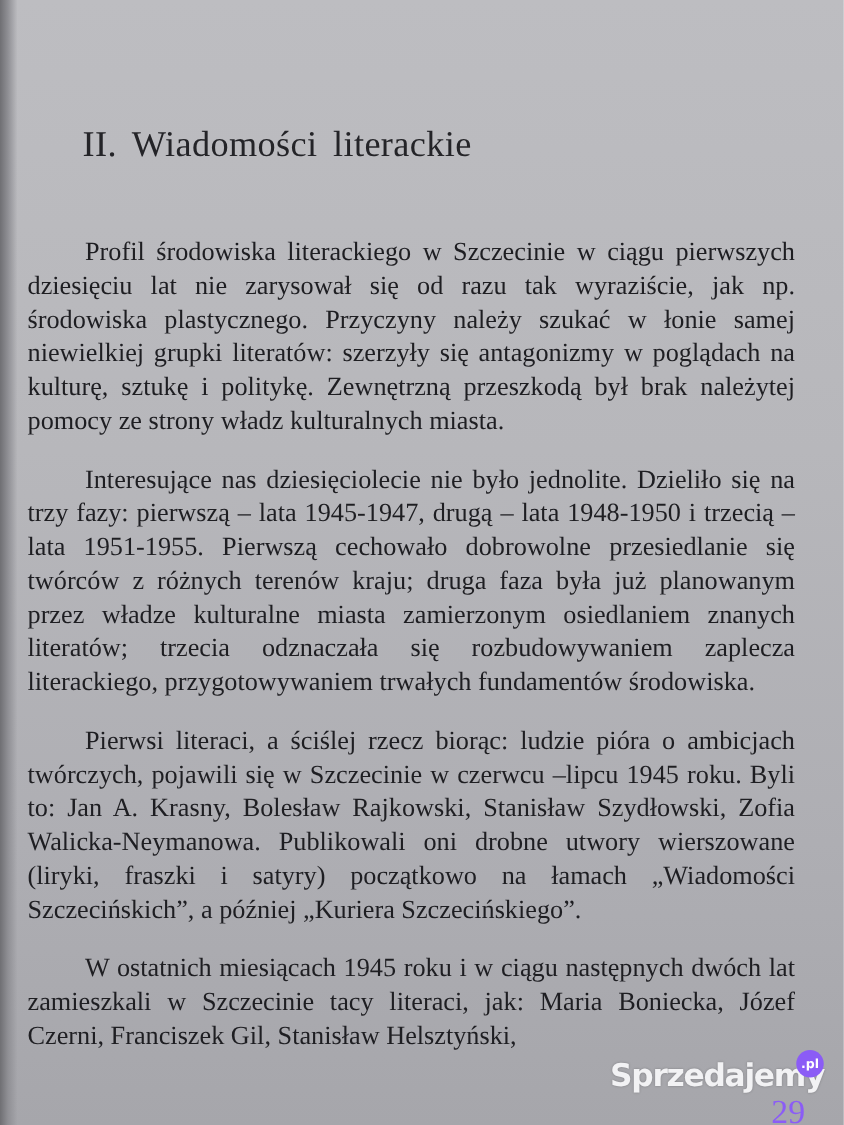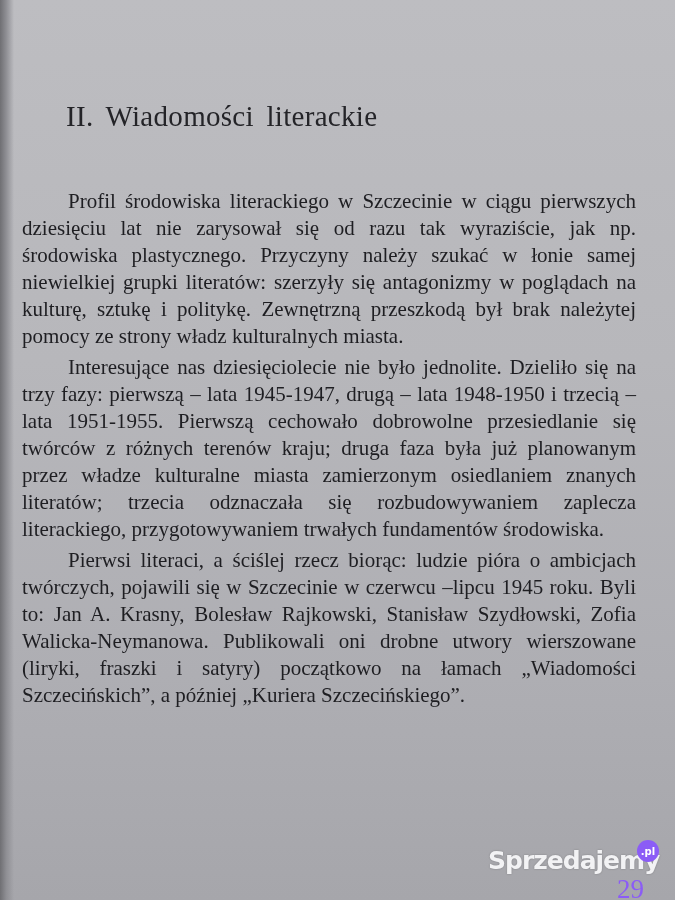--- a/index.html
+++ b/index.html
@@ -24,21 +24,21 @@
     font-size: 29px; letter-spacing: 0.3px; color: #242428;
     word-spacing: 5px;
   }
   .body-text {
     position: absolute; left: 22px; top: 188px; width: 614px;
     font-family: "Liberation Serif", "DejaVu Serif", serif;
     font-size: 21px; line-height: 27px; text-align: justify;
     color: #1e1e22;
   }
   .body-text p { margin: 0; text-indent: 46px; }
-  .body-text p + p { margin-top: 4px; }
+  .body-text p + p { margin-top: 20px; }
   .watermark {
     position: absolute; left: 488px; top: 846px;
     font-family: "DejaVu Sans", "Liberation Sans", sans-serif;
     font-weight: bold; font-size: 25px; letter-spacing: -1px;
     color: #f2f2f4; text-shadow: 0 0 2px rgba(0,0,0,0.25);
   }
   .watermark-badge {
     position: absolute; left: 637px; top: 840px; width: 22px; height: 22px;
     border-radius: 50%; background: #8b5cf6; color: #fff;
     font-family: "DejaVu Sans", sans-serif; font-size: 10px; font-weight: bold;
@@ -54,18 +54,19 @@
 
 <div class="gutter"></div>
 <div class="bleed"></div>
 
 <h1 class="chapter-title" style="margin:0;font-weight:normal;">II. Wiadomości literackie</h1>
 
 <div class="body-text">
   <p>Profil środowiska literackiego w Szczecinie w ciągu pierwszych dziesięciu lat nie zarysował się od razu tak wyraziście, jak np. środowiska plastycznego. Przyczyny należy szukać w łonie samej niewielkiej grupki literatów: szerzyły się antagonizmy w poglądach na kulturę, sztukę i politykę. Zewnętrzną przeszkodą był brak należytej pomocy ze strony władz kulturalnych miasta.</p>
   <p>Interesujące nas dziesięciolecie nie było jednolite. Dzieliło się na trzy fazy: pierwszą – lata 1945-1947, drugą – lata 1948-1950 i trzecią – lata 1951-1955. Pierwszą cechowało dobrowolne przesiedlanie się twórców z różnych terenów kraju; druga faza była już planowanym przez władze kulturalne miasta zamierzonym osiedlaniem znanych literatów; trzecia odznaczała się rozbudowywaniem zaplecza literackiego, przygotowywaniem trwałych fundamentów środowiska.</p>
   <p>Pierwsi literaci, a ściślej rzecz biorąc: ludzie pióra o ambicjach twórczych, pojawili się w Szczecinie w czerwcu –lipcu 1945 roku. Byli to: Jan A. Krasny, Bolesław Rajkowski, Stanisław Szydłowski, Zofia Walicka-Neymanowa. Publikowali oni drobne utwory wierszowane (liryki, fraszki i satyry) początkowo na łamach „Wiadomości Szczecińskich”, a później „Kuriera Szczecińskiego”.</p>
+  <p>W ostatnich miesiącach 1945 roku i w ciągu następnych dwóch lat zamieszkali w Szczecinie tacy literaci, jak: Maria Boniecka, Józef Czerni, Franciszek Gil, Stanisław Helsztyński,</p>
 </div>
 
 <div class="watermark">Sprzedajemy</div>
 <div class="watermark-badge">.pl</div>
 
 <div class="page-number">29</div>
 
 </body></html>

